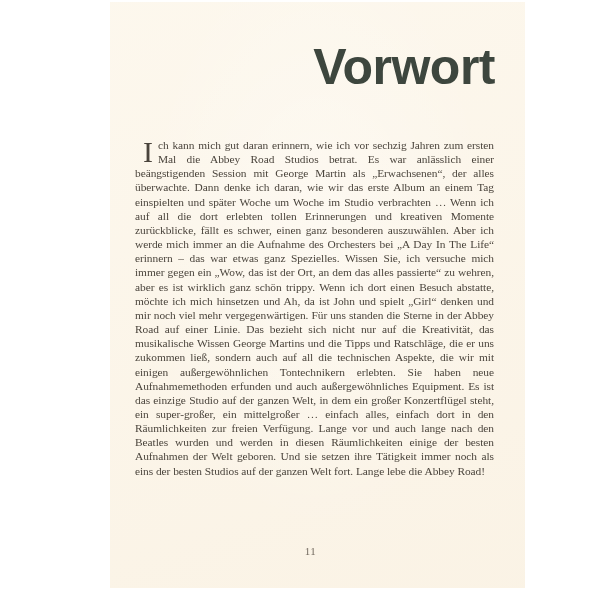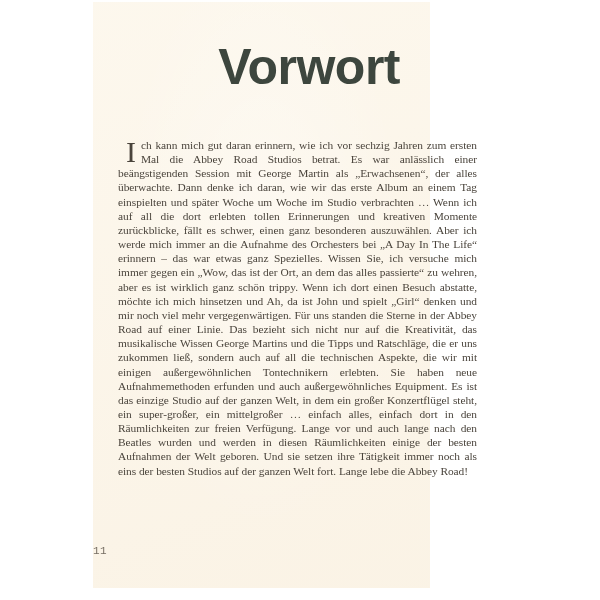--- a/index.html
+++ b/index.html
@@ -11,22 +11,22 @@
   * { margin: 0; padding: 0; box-sizing: border-box; }
   html, body {
     width: 600px; height: 600px;
     background: #ffffff;
     overflow: hidden;
     font-family: "Liberation Serif", serif;
   }
   .stage { position: relative; width: 600px; height: 600px; }
   .book-page {
     position: absolute;
-    left: 93px; top: 2px;
-    width: 337px; height: 586px;
+    left: 110px; top: 2px;
+    width: 415px; height: 586px;
     background: var(--page-bg);
     background-image: radial-gradient(ellipse at 50% 40%, rgba(255,255,255,0.35) 0%, rgba(255,255,255,0) 60%),
                       linear-gradient(160deg, rgba(253,248,238,0.9) 0%, rgba(250,242,228,0.6) 100%);
   }
   .chapter-title {
     margin: 40px 30px 0 25px;
     text-align: right;
     font-family: "Liberation Sans", sans-serif;
     font-weight: 700;
     font-size: 50px;
@@ -50,21 +50,22 @@
     line-height: 24px;
     padding: 2px 5px 0 8px;
     color: var(--body-color);
   }
   .italic-phrase { }
   .page-number {
     position: absolute;
     top: 543px; left: 0;
     width: 100%;
     padding-right: 14px;
-    font-family: Liberation Mono, monospace;
+    text-align: center;
+    font-family: Liberation Serif, serif;
     font-size: 11px;
     letter-spacing: 0.5px;
     color: var(--pageno-color);
   }
 </style>
 </head>
 <body>
 
 <div class="stage">
   <div class="book-page">

